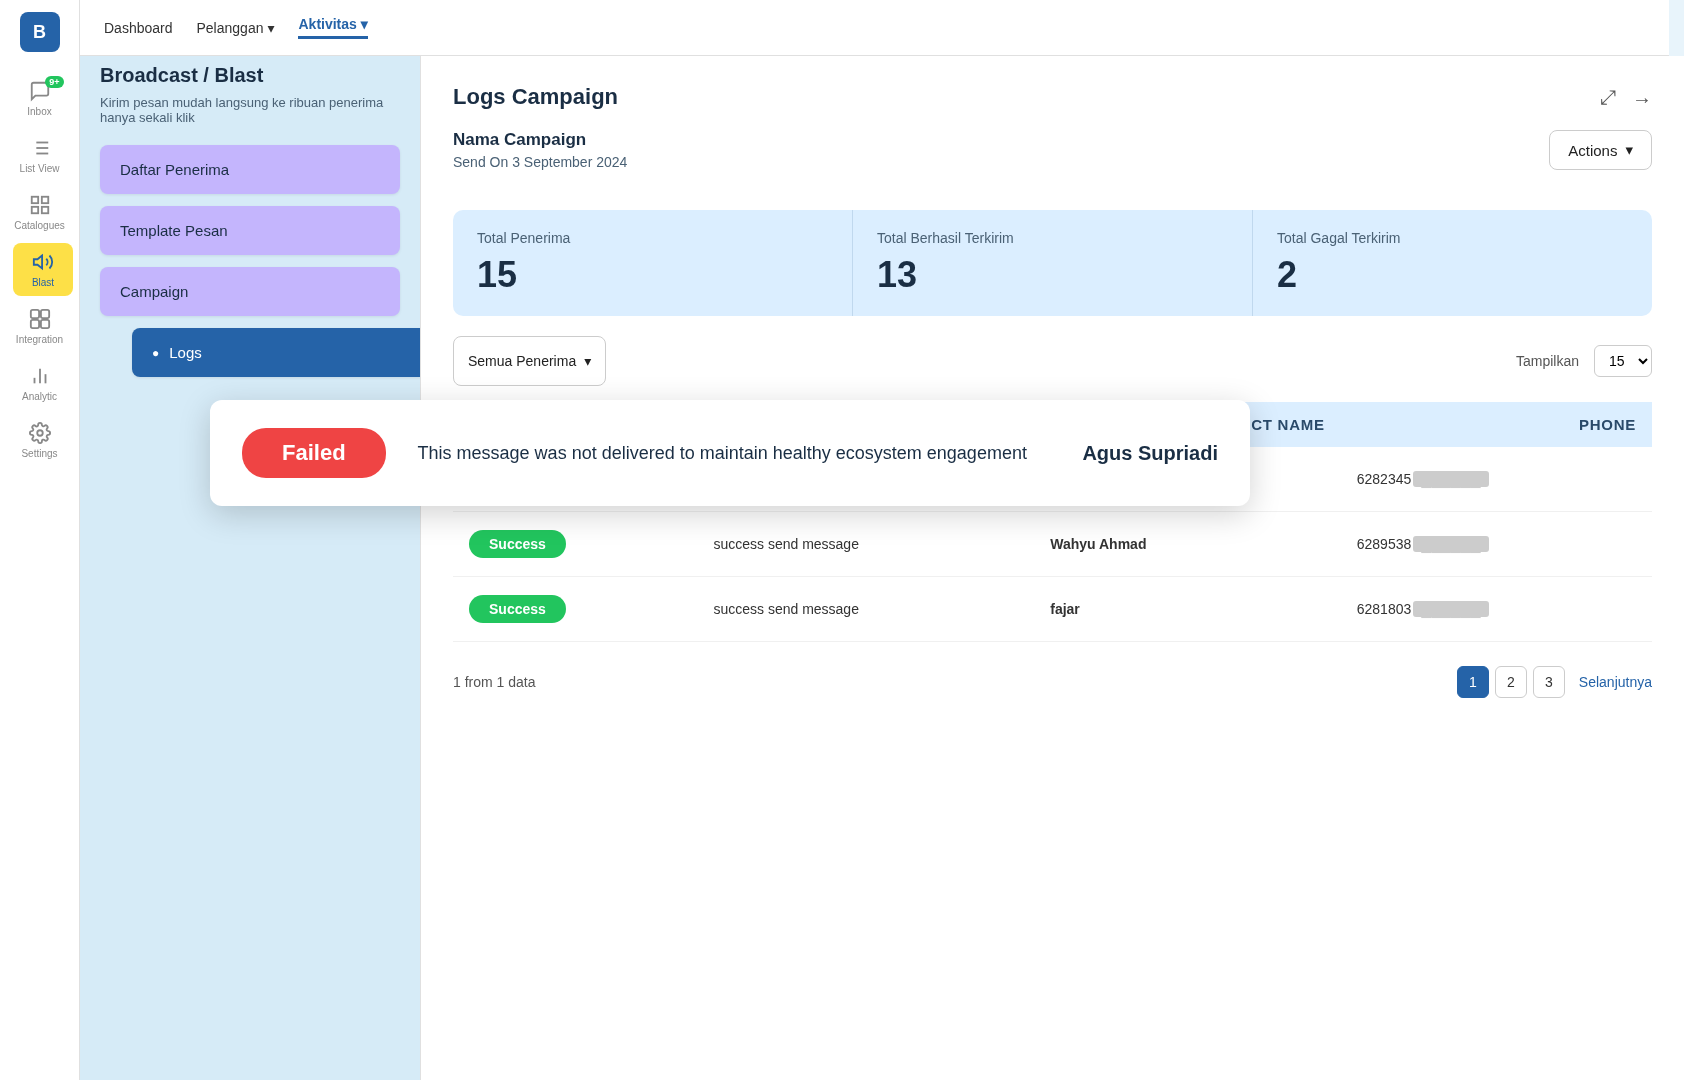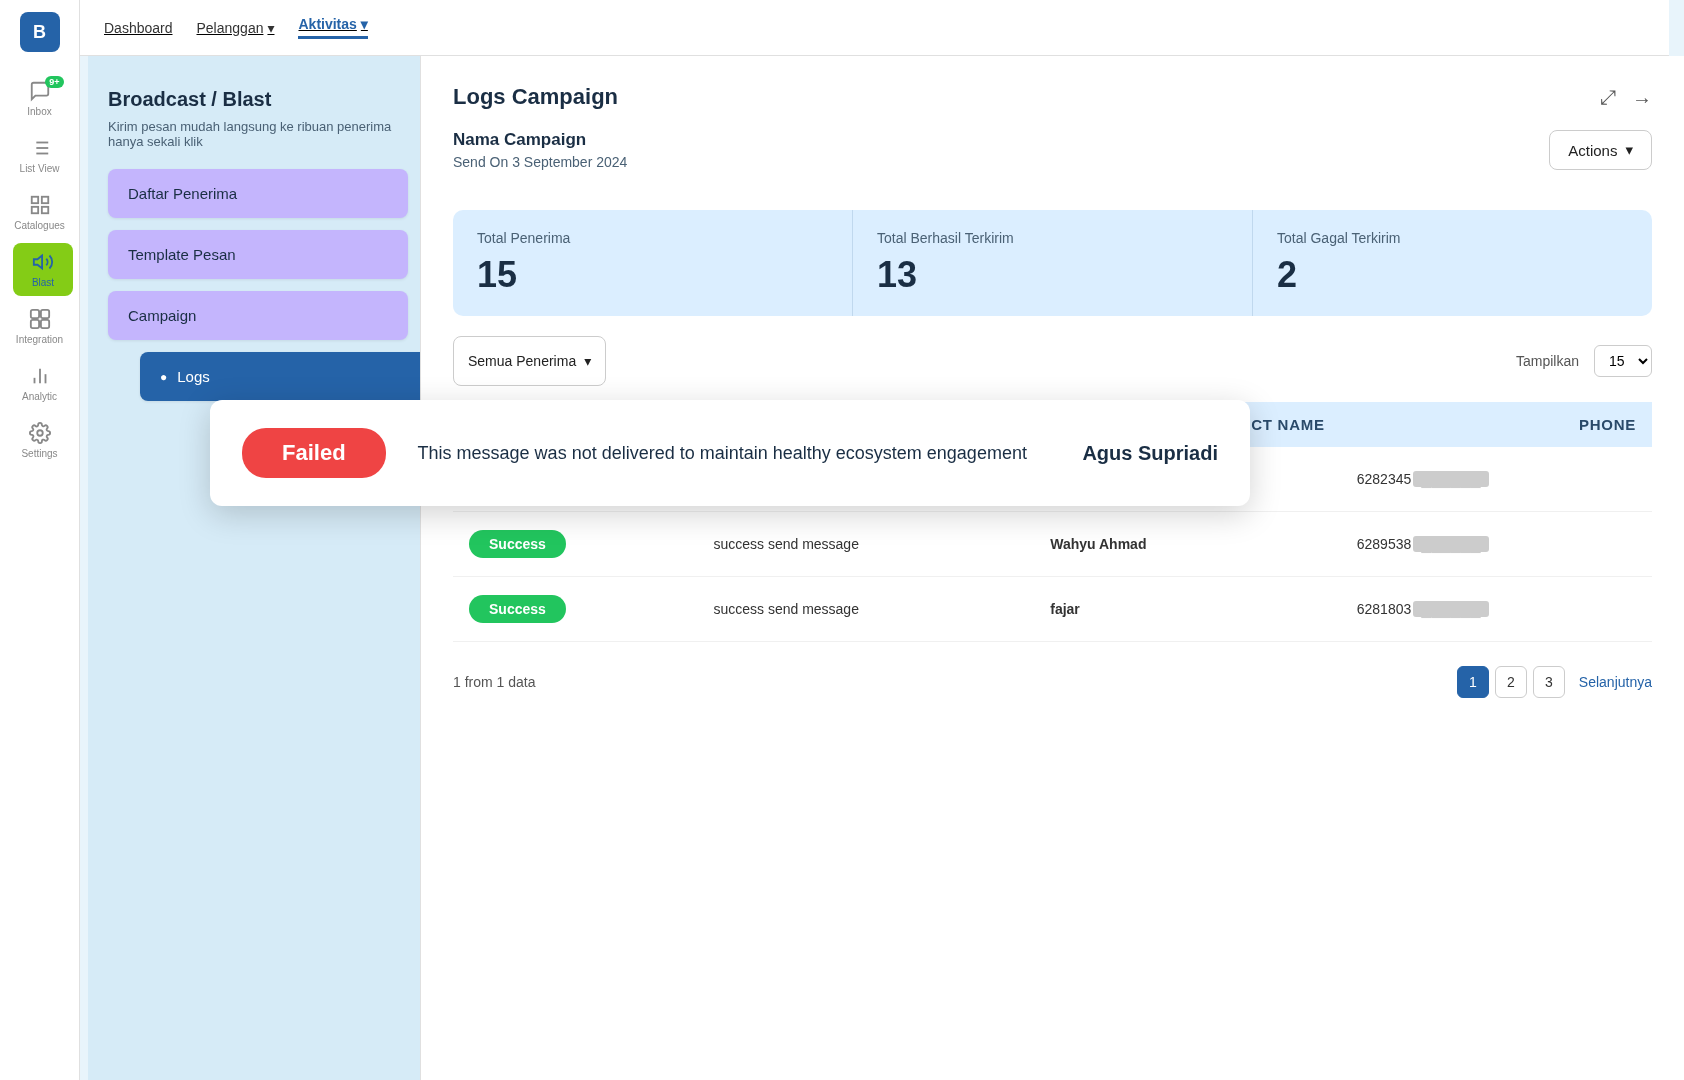--- a/index.html
+++ b/index.html
@@ -31,21 +31,21 @@
       padding: 8px 4px;
       border-radius: 8px;
       cursor: pointer;
       color: #888;
       font-size: 10px;
       gap: 4px;
       position: relative;
     }
     .sidebar-item.active {
       color: #2563a8;
-      background: #84cc16;
+      background: #fde047;
       margin-left: 7px;
     }
     .sidebar-item svg { width: 22px; height: 22px; }
     .badge {
       position: absolute; top: 4px; right: 6px;
       background: #22c55e;
       color: white; font-size: 9px;
       border-radius: 10px; padding: 1px 4px;
       font-weight: bold;
     }
@@ -53,36 +53,35 @@
     
     .topnav {
       position: absolute; top: 0; left: 80px; right: 15px;
       height: 56px;
       background: #fff;
       display: flex; align-items: center;
       padding: 0 24px;
       border-bottom: 1px solid #e0e0e0;
       gap: 24px;
       z-index: 5;
-      text-decoration: underline;
     }
     .topnav-item {
       font-size: 14px; color: #333; cursor: pointer; font-weight: 500;
       display: flex; align-items: center; gap: 4px;
     }
     .topnav-item.active { color: #2563a8; font-weight: 700; border-bottom: 3px solid #2563a8; padding-bottom: 4px; }
 
     
     .left-panel {
       position: absolute;
-      top: 56px; left: 88px;
+      top: 56px; left: 80px;
       width: 340px;
       bottom: 0;
       background: #d6ebf7;
-      padding: 32px 20px;
+      padding: 8px 20px;
       overflow-y: auto;
     }
     .left-panel h2 { font-size: 20px; font-weight: 700; color: #1a2e44; margin-bottom: 8px; }
     .left-panel p { font-size: 13px; color: #4a6175; margin-bottom: 20px; }
 
     .menu-btn {
       display: block; width: 100%; background: #c4b5fd; border: none;
       border-radius: 8px; padding: 16px 20px; margin-bottom: 12px;
       text-align: left; font-size: 15px; font-weight: 500; color: #1a2e44;
       cursor: pointer; box-shadow: 0 1px 3px rgba(0,0,0,0.08);

